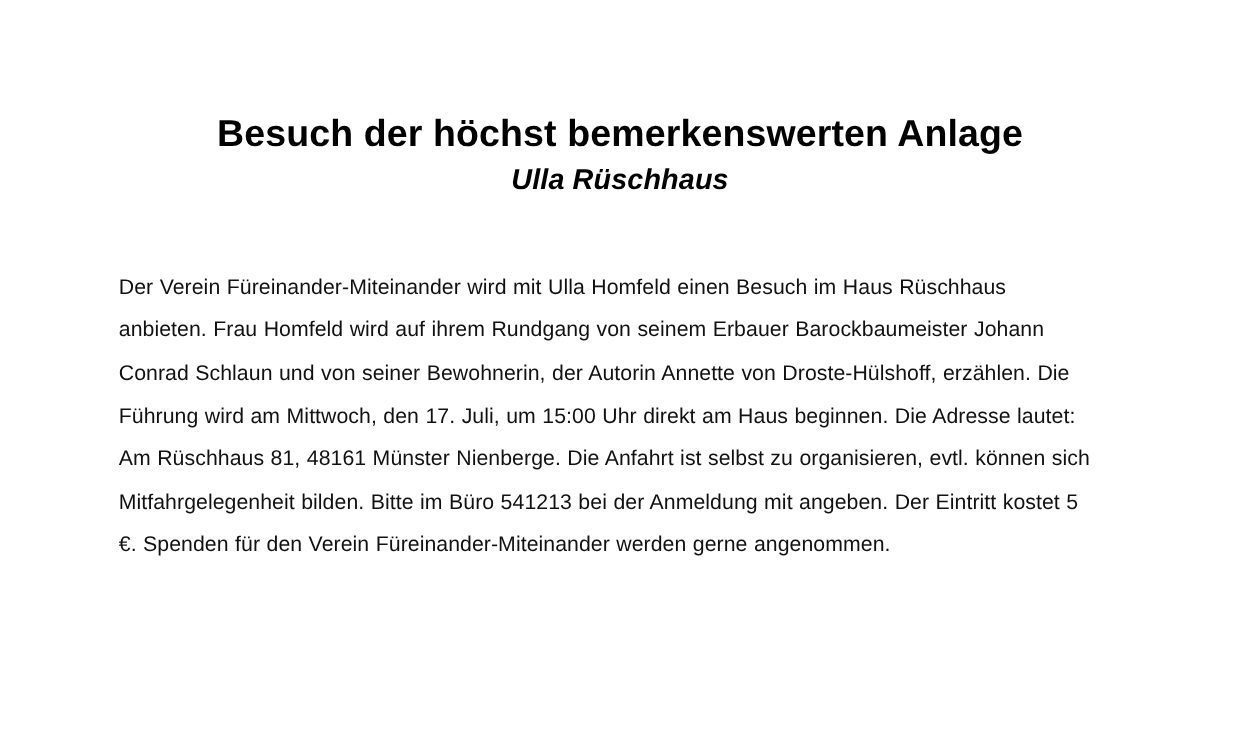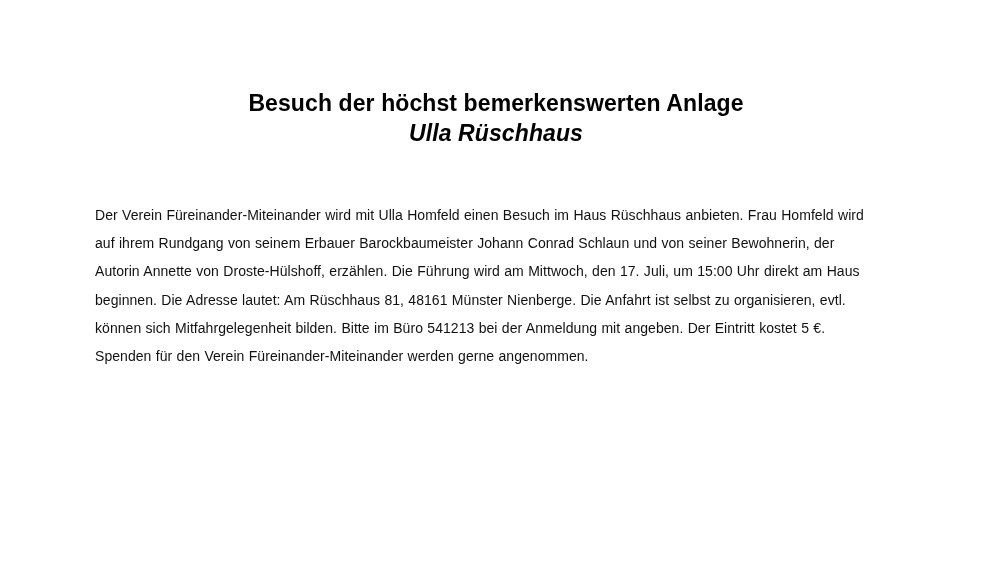--- a/index.html
+++ b/index.html
@@ -20,38 +20,38 @@
     height: 583px;
     box-sizing: border-box;
     padding: 0;
   }
   .title-block {
     text-align: center;
     margin: 0;
     padding-top: 88px;
   }
   .title-line-1 {
-    font-size: 23px;
+    font-size: 30px;
     font-weight: bold;
     line-height: 1.32;
     letter-spacing: 0.1px;
   }
   .title-line-2 {
     font-size: 23px;
     font-weight: bold;
     font-style: italic;
     line-height: 1.32;
     letter-spacing: 0.1px;
   }
   .body-block {
     margin: 0;
     padding: 38px 118px 0 95px;
   }
   .body-paragraph {
-    font-size: 14px;
+    font-size: 17px;
     line-height: 2.02;
     text-align: left;
     letter-spacing: 0.05px;
     word-spacing: 0.4px;
     color: #111111;
   }
 </style>
 </head>
 <body>
 

